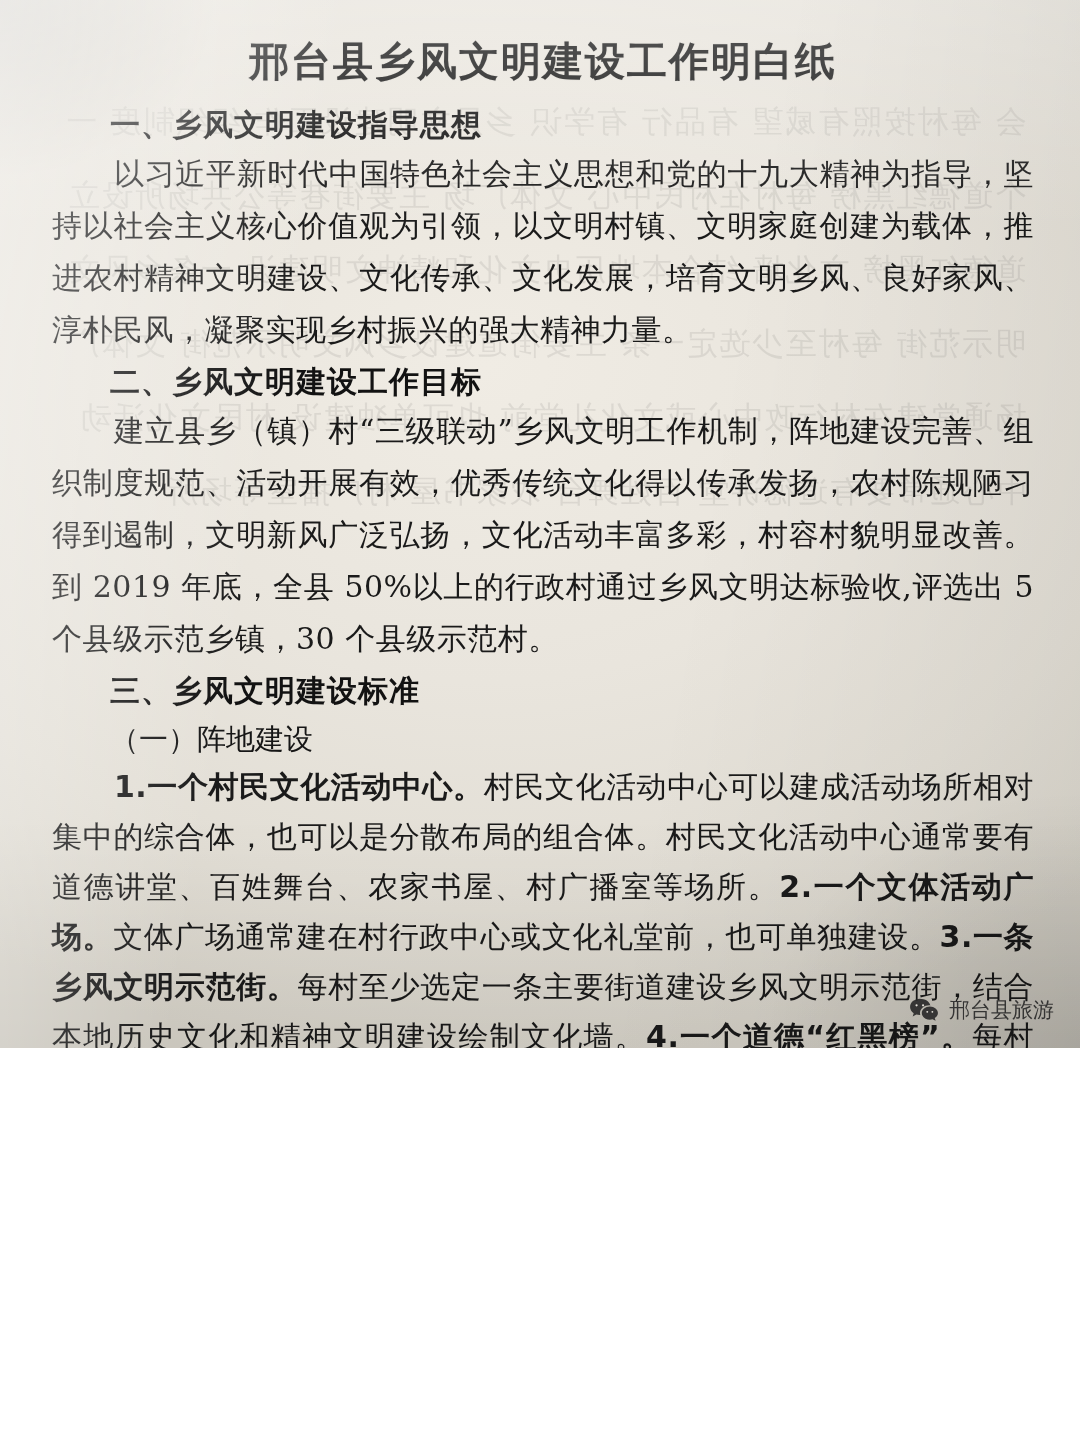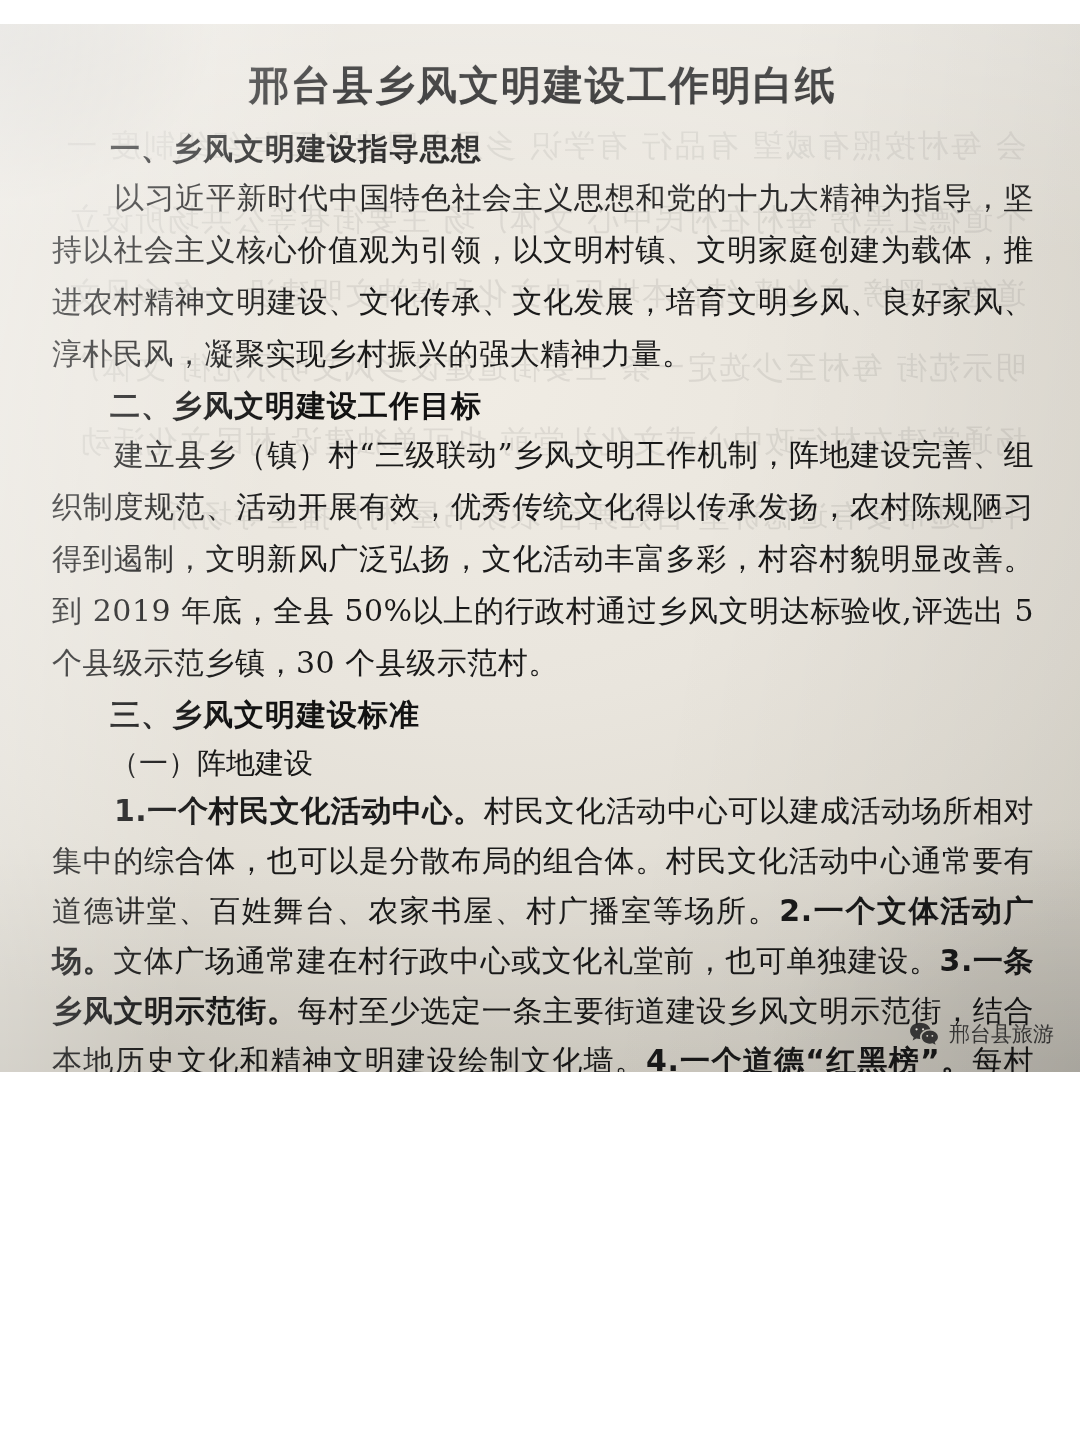--- a/index.html
+++ b/index.html
@@ -15,21 +15,20 @@
   }
 
   
   #page {
     position: relative;
     width: 1080px;
     height: 1048px;
     background:
       radial-gradient(ellipse 900px 700px at 45% 35%, #f0ece4 0%, #e9e5dd 45%, #e2ded5 75%, #d9d5cb 100%);
     overflow: hidden;
-    margin-top: 24px;
   }
   
   #page::before {
     content: "";
     position: absolute;
     inset: 0;
     background:
       linear-gradient(100deg, rgba(255,255,255,0.45) 0%, rgba(255,255,255,0.0) 28%, rgba(0,0,0,0.0) 62%, rgba(0,0,0,0.055) 100%),
       linear-gradient(180deg, rgba(255,255,255,0.30) 0%, rgba(0,0,0,0.0) 22%, rgba(0,0,0,0.0) 78%, rgba(0,0,0,0.07) 100%);
     pointer-events: none;

